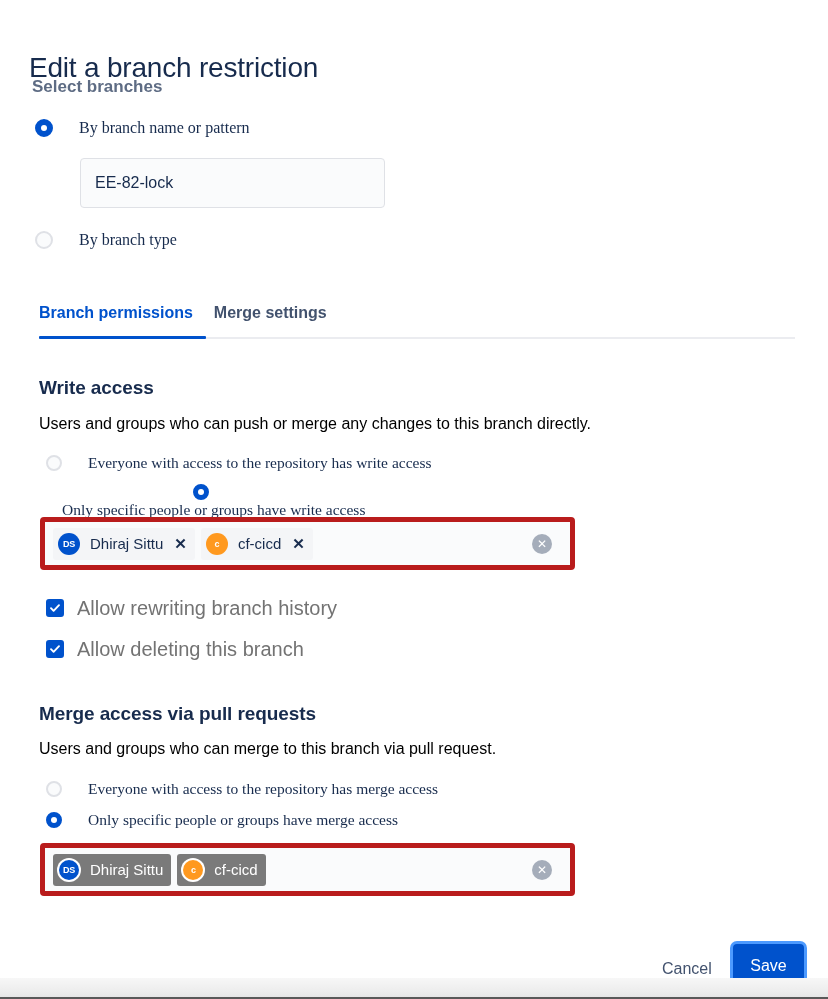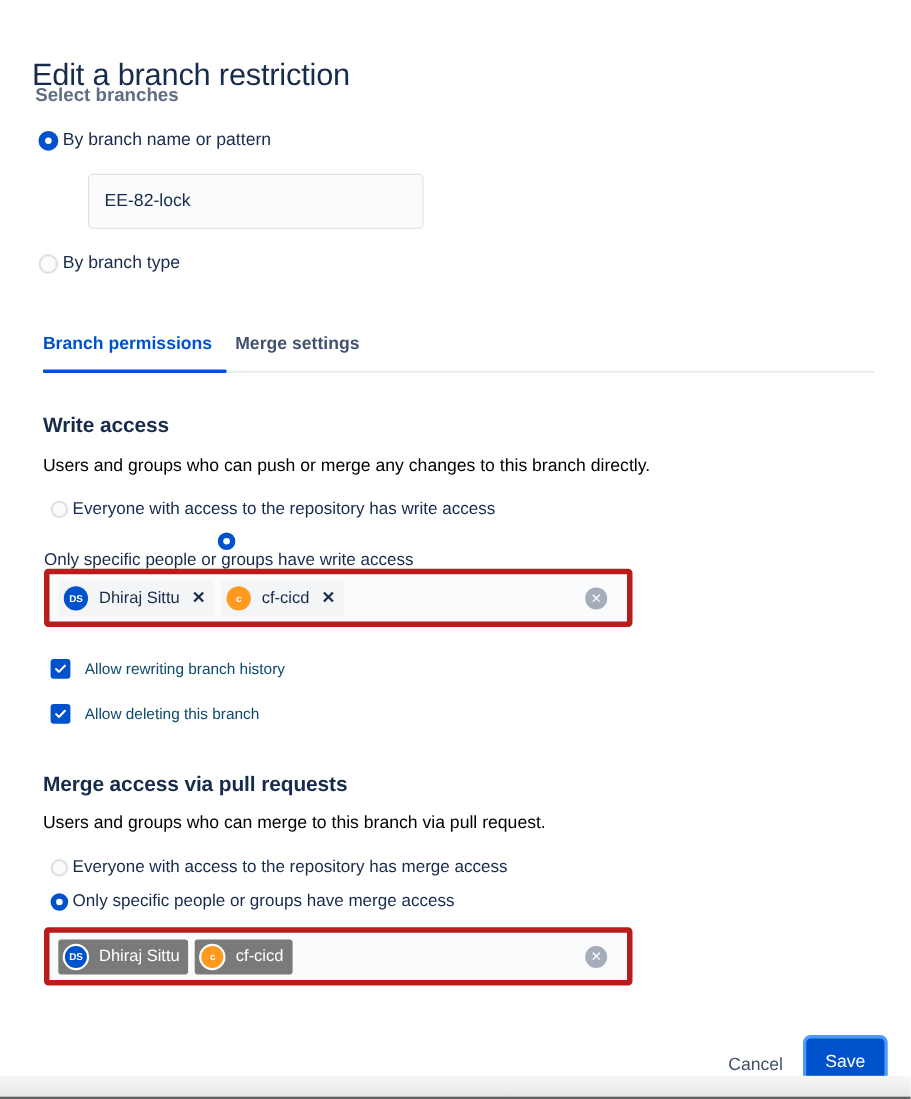--- a/index.html
+++ b/index.html
@@ -73,25 +73,26 @@
     transform: translate(-50%, -50%);
     background: #ffffff;
     border-radius: 50%;
   }
   .radio.big { width: 18px; height: 18px; }
   .radio.big.checked::after { width: 6px; height: 6px; }
   .radio.small { width: 16px; height: 16px; }
   .radio.small.checked::after { width: 6px; height: 6px; }
 
   .radio-label {
-    margin-left: 4px;
+    margin-left: 26px;
     font-size: 16px;
     color: #172B4D;
     line-height: 20px;
     white-space: nowrap;
+    font-family: Liberation Serif, serif;
   }
   .radio-label.sm {
     font-size: 15.5px;
   }
 
   #radio-branch-name { left: 35px; top: 118px; }
   #radio-branch-type { left: 35px; top: 230px; justify-content: space-between; }
 
   
   .branch-input {
@@ -284,22 +285,22 @@
     background: #0052CC;
     border: 2px solid #0052CC;
     flex: none;
     display: flex;
     align-items: center;
     justify-content: center;
   }
   .checkbox svg { display: block; }
   .check-label {
     margin-left: 13px;
-    font-size: 14px;
-    color: #0c4a6e;
+    font-size: 20px;
+    color: #737373;
     line-height: 20px;
     white-space: nowrap;
   }
 
   
   .footer-bar {
     position: absolute;
     left: 0;
     top: 978px;
     width: 828px;

